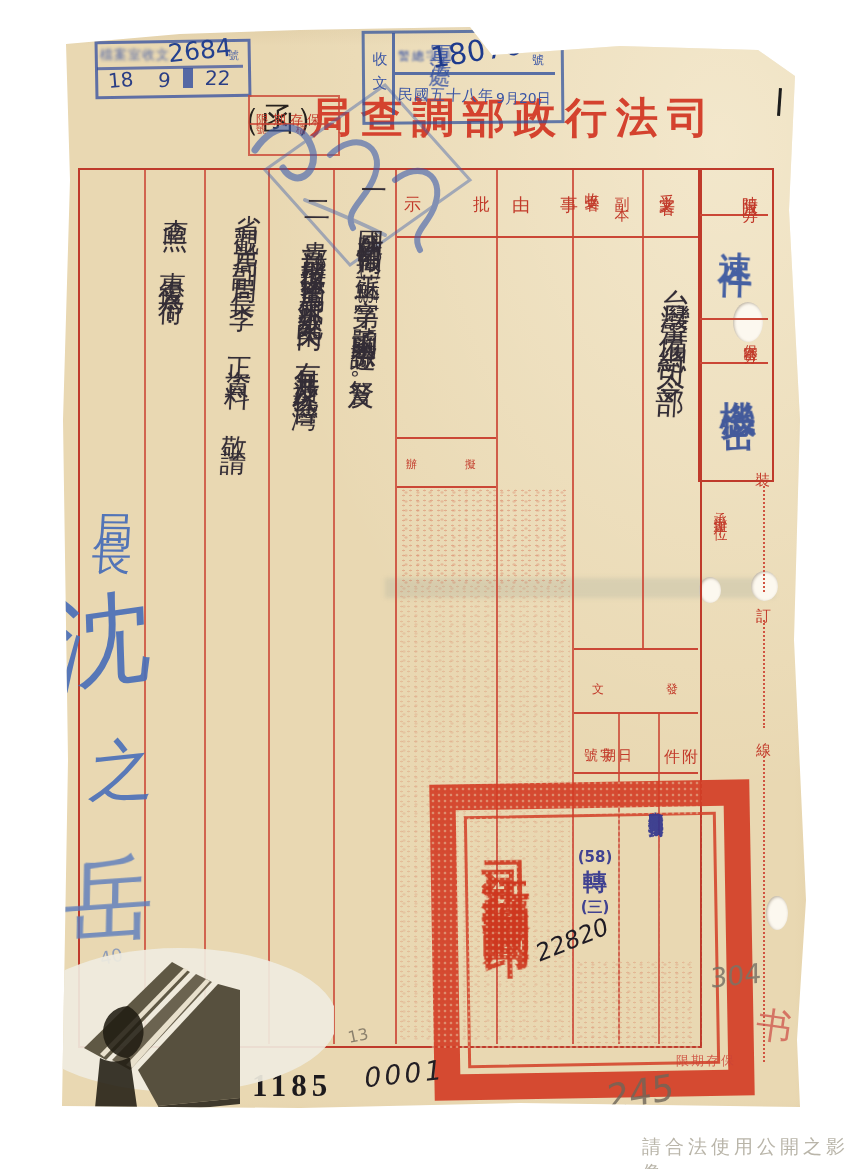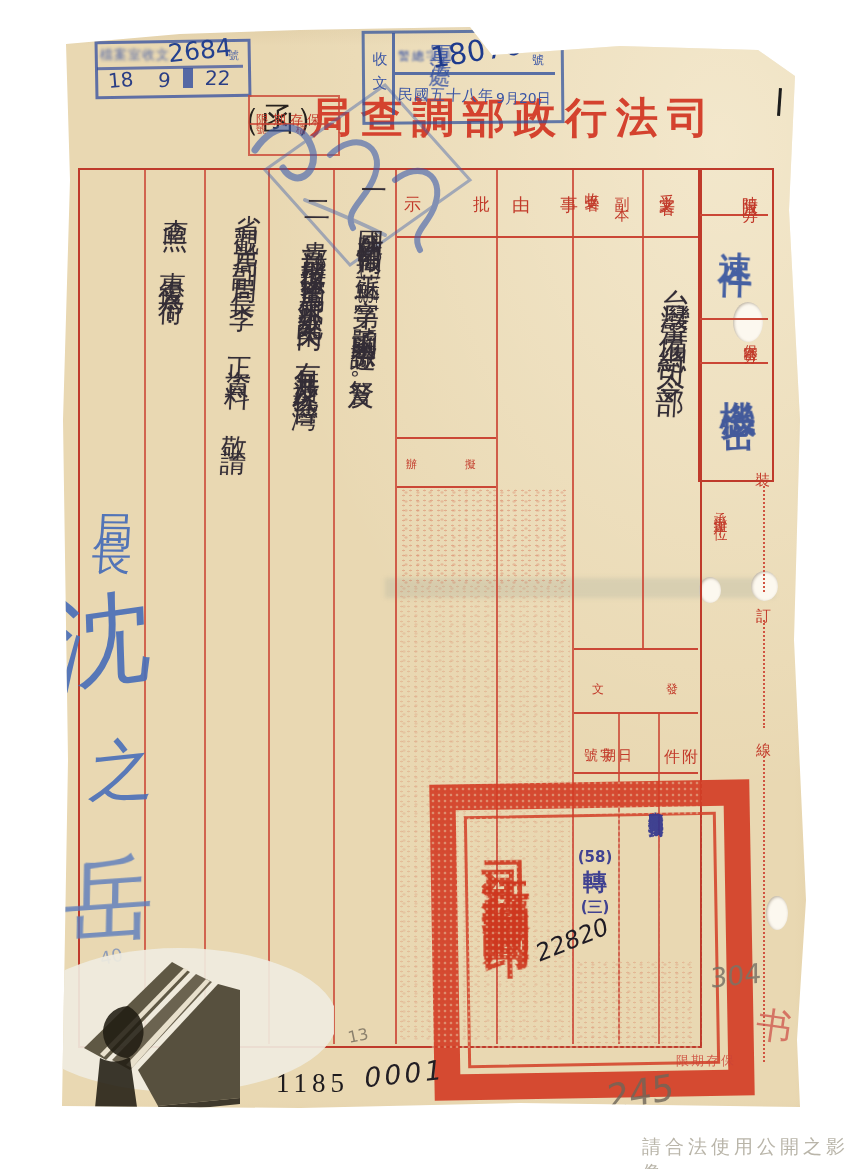--- a/index.html
+++ b/index.html
@@ -168,21 +168,21 @@
     <div class="abs v" style="left:646px;top:800px;height:200px;font-size:15px;font-weight:bold;color:#32368f;letter-spacing:1px;opacity:.92;">中華民國伍捌年玖月拾捌日</div>
     <div class="abs" style="left:578px;top:848px;width:34px;display:flex;flex-direction:column;align-items:center;color:#32368f;font-weight:bold;opacity:.92;">
       <span style="font-size:15px;">(58)</span>
       <span style="font-size:24px;">轉</span>
       <span style="font-size:15px;">(三)</span>
     </div>
     <span class="abs" style="left:534px;top:926px;font-size:24px;color:#1f1b24;transform:rotate(-22deg) skewX(-10deg);">22820</span>
     <span class="abs" style="left:676px;top:1052px;font-size:13px;color:#cc4436;opacity:.8;letter-spacing:2px;">限期存保</span>
 
     <span class="abs" style="left:348px;top:1026px;font-size:16px;color:#4c463e;opacity:.6;transform:rotate(-12deg);">13</span>
-    <span class="abs" style="left:276px;top:1068px;font-size:27px;font-weight:normal;letter-spacing:5px;color:#1d1a1d;font-family:'Liberation Serif',serif;">1185</span>
+    <span class="abs" style="left:252px;top:1068px;font-size:31px;font-weight:bold;letter-spacing:5px;color:#1d1a1d;font-family:'Liberation Serif',serif;">1185</span>
     <span class="abs hand" style="left:364px;top:1058px;font-size:27px;color:#221e24;transform:rotate(-6deg) skewX(-12deg);letter-spacing:3px;">0001</span>
     <span class="abs" style="left:606px;top:1072px;font-size:36px;color:#6d6659;opacity:.8;transform:rotate(-10deg) skewX(-8deg);">245</span>
     <span class="abs" style="left:710px;top:960px;font-size:27px;color:#7b7466;opacity:.85;transform:rotate(-6deg) skewX(-6deg);">304</span>
     <span class="abs" style="left:756px;top:1002px;font-size:36px;color:#cc4b44;opacity:.7;transform:rotate(8deg);">书</span>
     <span class="abs" style="left:100px;top:946px;font-size:18px;color:#5577bb;opacity:.6;transform:rotate(-12deg);">40</span>
 
     <svg class="abs" style="left:14px;top:928px;width:320px;height:180px;" viewBox="0 0 320 180">
       <ellipse cx="165" cy="92" rx="158" ry="72" fill="#efece0" opacity=".92"></ellipse>
       <g transform="translate(40,0)">
         <path d="M30 120 L118 34 L136 44 L52 132 Z" fill="#5f5844"></path>

